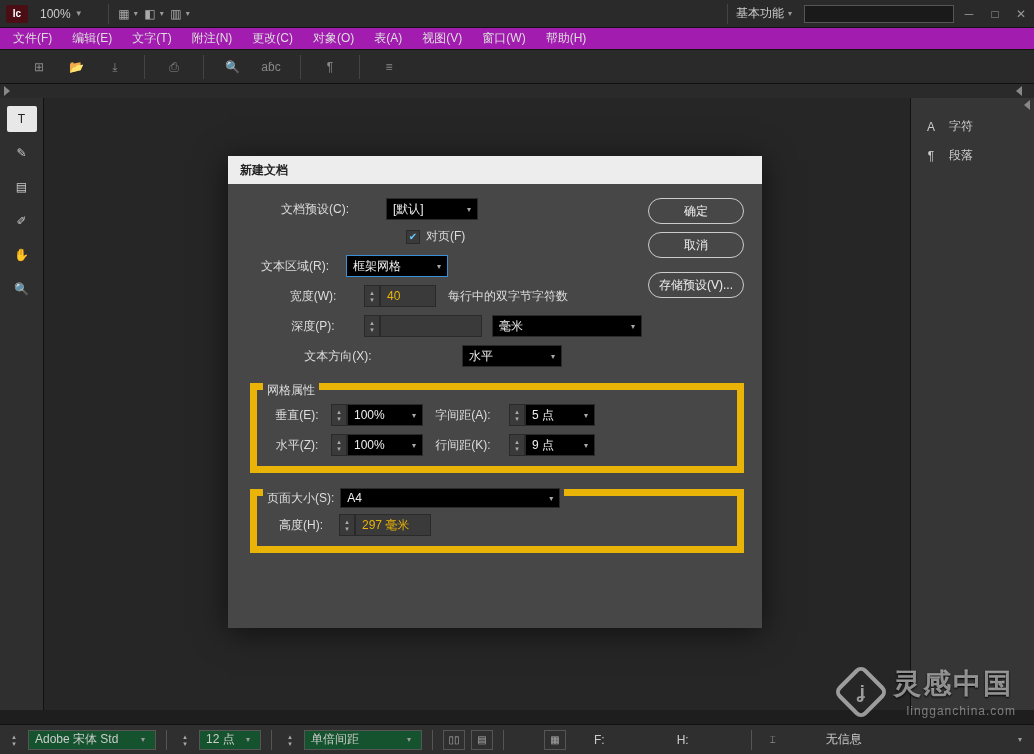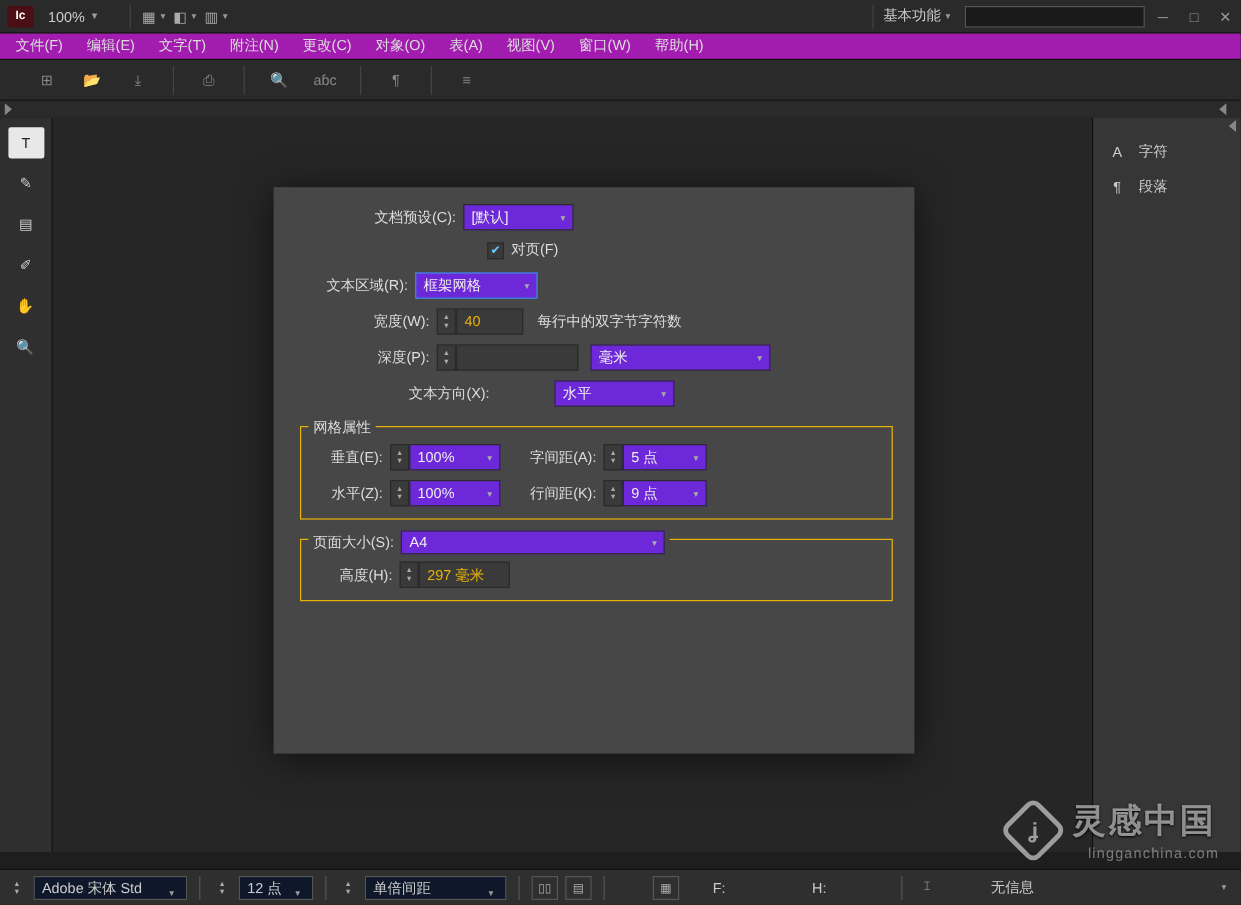--- a/index.html
+++ b/index.html
@@ -31,39 +31,39 @@
 .lefttools { width:44px; background:#2f2f2f; display:flex; flex-direction:column; align-items:center; padding-top:8px; gap:8px; border-right:1px solid #111;}
 .lt-btn { width:30px; height:26px; display:flex; align-items:center; justify-content:center; color:#ccc; border-radius:2px;}
 .lt-btn.active { background:#e8e8e8; color:#222; }
 .canvas { flex:1; background:#262626; position:relative; }
 .rightpanel { width:124px; background:#363636; border-left:1px solid #111; }
 .rp-head { height:14px; display:flex; justify-content:flex-end;}
 .rp-item { padding:6px 12px; display:flex; align-items:center; gap:10px; color:#ccc; }
 .rp-icon { width:16px; text-align:center; }
 
 .bottombar { position:absolute; bottom:0; left:0; right:0; height:30px; background:#2f2f2f; display:flex; align-items:center; padding:0 6px; gap:6px; color:#ccc; border-top:1px solid #111; }
-.bb-field { height:20px; background:#0f172a; border:1px solid #555; display:flex; align-items:flex-end; padding:0 6px; }
+.bb-field { height:20px; background:#14532d; border:1px solid #555; display:flex; align-items:center; padding:0 6px; }
 .bb-sep { width:1px; height:20px; background:#555; margin:0 4px; }
 .bb-stepper { width:16px; height:20px; display:flex; flex-direction:column; justify-content:center; align-items:center; font-size:7px; line-height:7px; color:#aaa;}
 .paneicon { width:22px; height:20px; border:1px solid #555; display:flex; align-items:center; justify-content:center; font-size:10px; color:#aaa; }
 
 .dialog { position:absolute; left:228px; top:156px; width:534px; height:472px; background:#474747; box-shadow:0 4px 30px rgba(0,0,0,.6); }
 .dlg-title { height:28px; background:#ededed; color:#222; font-weight:bold; display:flex; align-items:center; padding-left:12px; }
 .dlg-body { padding:14px 18px 14px 22px; color:#ddd; position:relative; }
 .row { display:flex; align-items:center; margin-bottom:8px; }
-.lbl { text-align:right; margin-right:6px; }
-.combo { height:22px; background:#6d28d9; border:1px solid #2a2a2a; display:flex; align-items:center; padding:0 6px; position:relative; color:#eee; }
+.lbl { text-align:center; margin-right:6px; }
+.combo { height:22px; background:#000000; border:1px solid #2a2a2a; display:flex; align-items:center; padding:0 6px; position:relative; color:#eee; }
 .combo .darrow { position:absolute; right:6px; font-size:8px; color:#aaa; }
 .combo.hl { border:1px solid #3b8fd6; }
 .txtin { height:22px; background:#3a3a3a; border:1px solid #2a2a2a; padding:0 6px; display:flex; align-items:center; color:#eab308; }
 .stepper { width:16px; height:22px; background:#3a3a3a; border:1px solid #2a2a2a; display:flex; flex-direction:column; align-items:center; justify-content:center; font-size:7px; line-height:7px; color:#aaa;}
 .checkbox { width:14px; height:14px; background:#3a3a3a; border:1px solid #2a2a2a; display:inline-flex; align-items:center; justify-content:center; margin-right:6px; color:#6cf; font-size:10px;}
 .dlg-btns { position:absolute; top:14px; right:18px; display:flex; flex-direction:column; gap:8px; }
 .dlg-btn { width:96px; height:26px; border:1px solid #ccc; border-radius:13px; display:flex; align-items:center; justify-content:center; color:#eee; background:transparent; }
-.section { border:1px solid #eab308; padding:14px 12px 10px; margin-top:16px; position:relative; }
+.section { border:7px solid #eab308; padding:14px 12px 10px; margin-top:16px; position:relative; }
 .section-lbl { position:absolute; top:-8px; left:6px; background:#474747; padding:0 4px; color:#ddd; }
 
 .watermark { position:absolute; right:18px; bottom:36px; color:rgba(255,255,255,.55); display:flex; align-items:center; gap:10px; font-family:Arial,sans-serif;}
 .wm-big { font-size:28px; font-weight:bold; letter-spacing:2px; text-shadow:0 1px 2px #000;text-align:center;}
 .wm-small { font-size:13px; color:rgba(255,255,255,.4); letter-spacing:1px;padding-left:16px;}
 .wm-logo { width:40px; height:40px; transform:rotate(45deg); border:4px solid rgba(255,255,255,.55); border-radius:8px; display:flex; align-items:center; justify-content:center; }
 .wm-logo div { transform:rotate(-45deg); font-size:18px; font-weight:bold; color:rgba(255,255,255,.55);}
 </style>
 </head>
 <body>
@@ -144,21 +144,27 @@
         <span>字符</span>
       </div>
     <div class="rp-item">
         <span class="rp-icon">¶</span>
         <span>段落</span>
       </div>
   </div>
 </div>
 
 <div class="dialog">
+  <div class="dlg-title">新建文档</div>
   <div class="dlg-body">
+    <div class="dlg-btns">
+      <div class="dlg-btn">确定</div>
+      <div class="dlg-btn">取消</div>
+      <div class="dlg-btn" style="margin-top:6px">存储预设(V)...</div>
+    </div>
 
     <div class="row">
       <span class="lbl" style="width:130px">文档预设(C):</span>
       <div class="combo" style="width:92px">
           <span>[默认]</span>
           <span class="darrow">▾</span>
         </div>
     </div>
     <div class="row">
       <span style="width:156px"></span>

